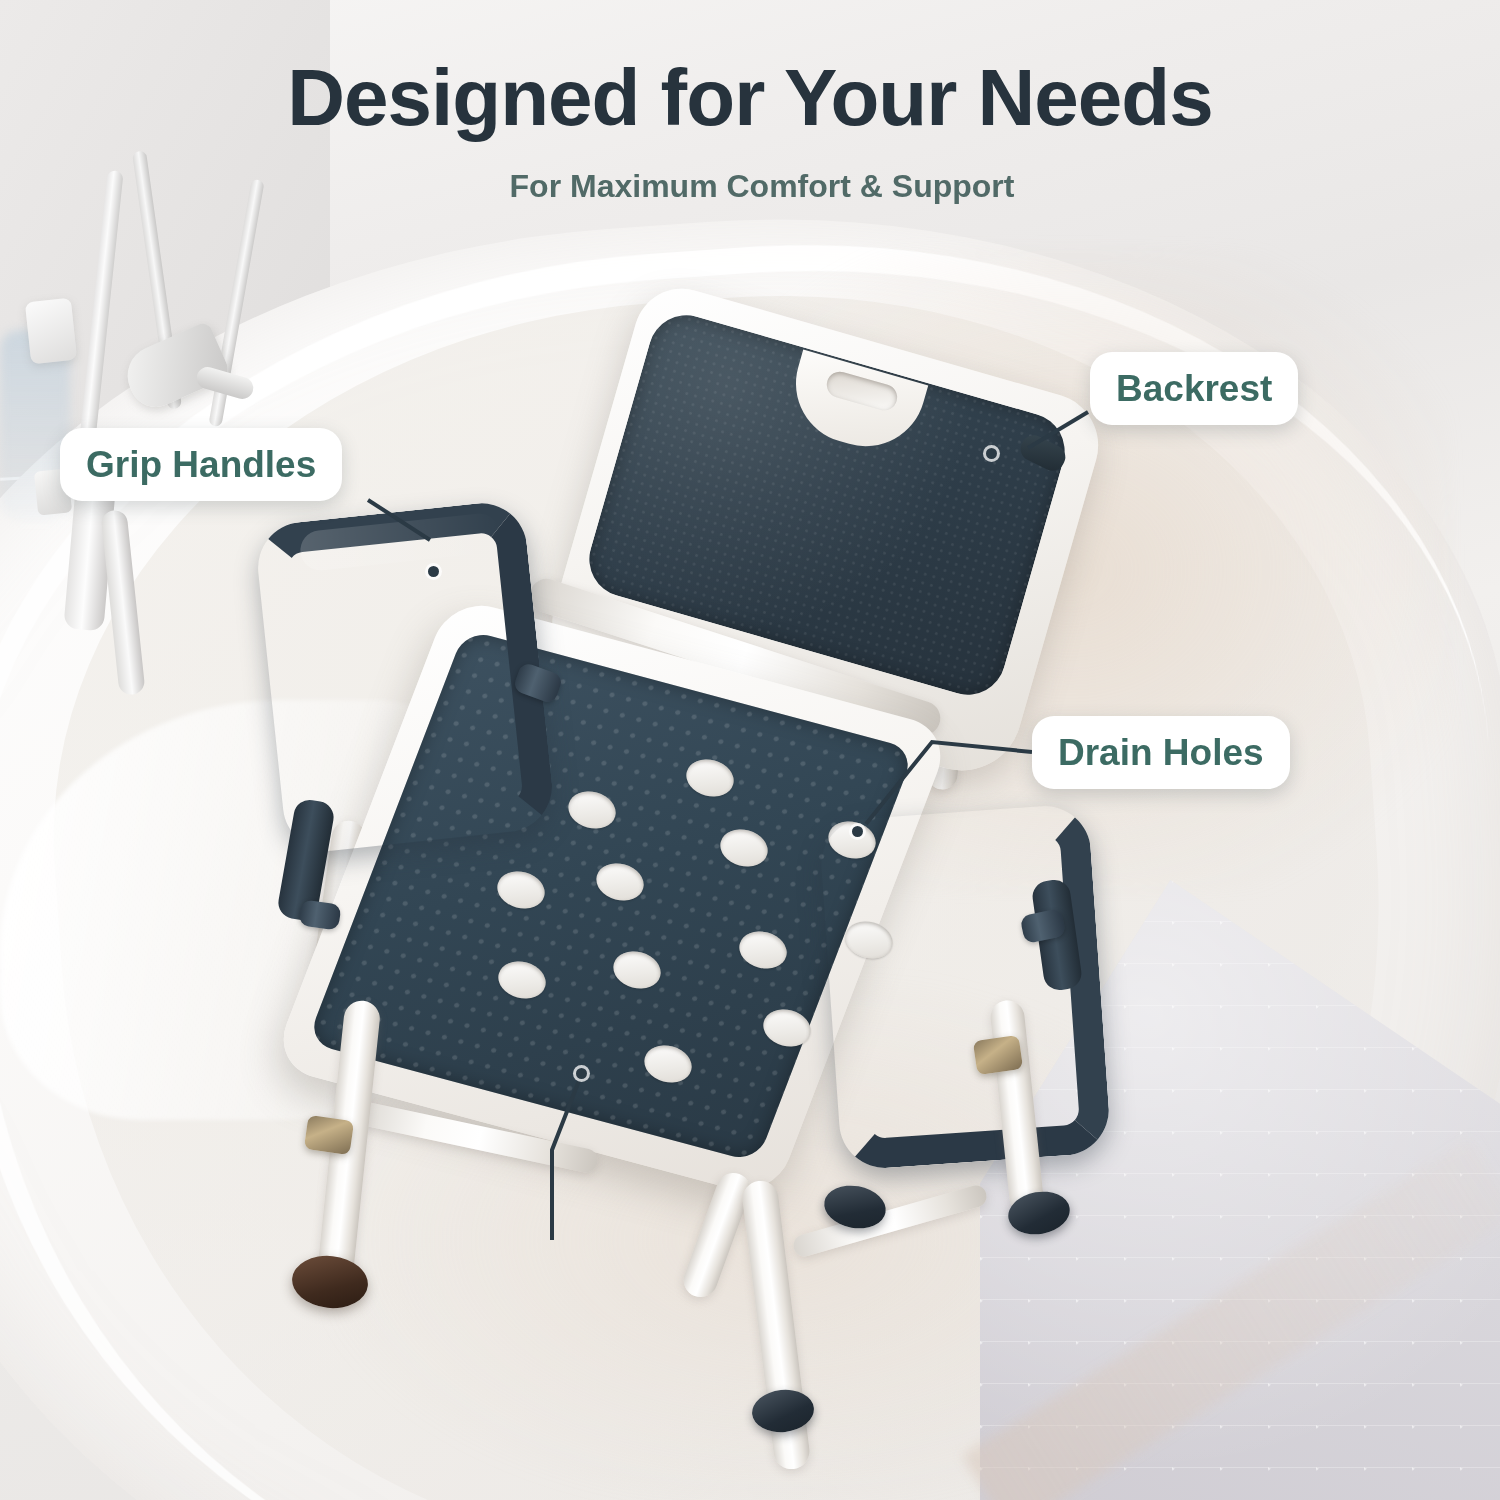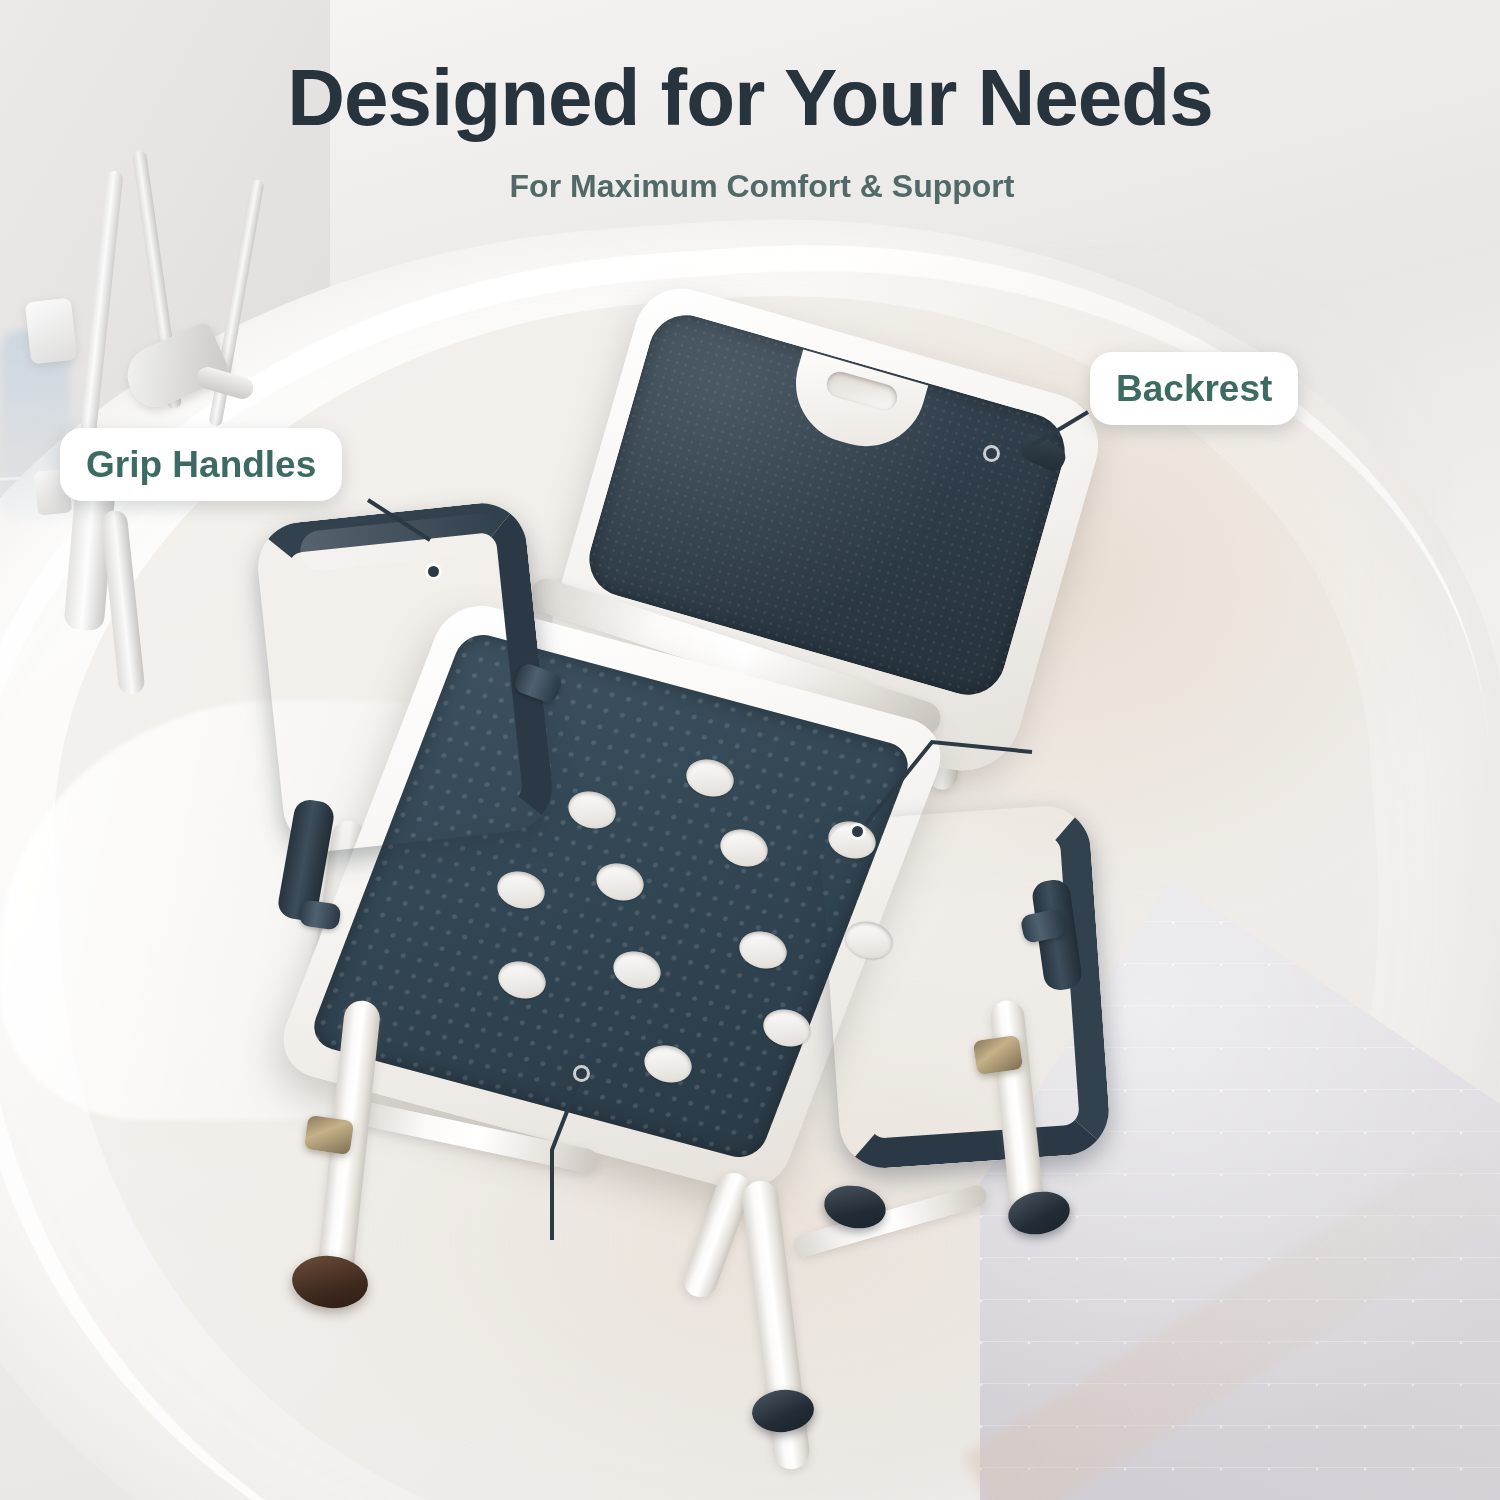--- a/index.html
+++ b/index.html
@@ -441,14 +441,15 @@
     <path d="M1032 752 L932 742 L866 824" stroke="#2b3a45" stroke-width="4" fill="none"></path>
     <path d="M552 1240 L552 1150 L580 1078" stroke="#2b3a45" stroke-width="4" fill="none"></path>
   </svg>
   <div class="dot" style="left:428px;top:566px;"></div>
   <div class="dot" style="left:986px;top:448px;"></div>
   <div class="dot" style="left:852px;top:826px;"></div>
   <div class="dot" style="left:576px;top:1068px;"></div>
 
   <div class="chip chip-back">Backrest</div>
   <div class="chip chip-grip">Grip Handles</div>
+  <div class="chip chip-drain">Drain Holes</div>
 
 </div>
 
 </body></html>

